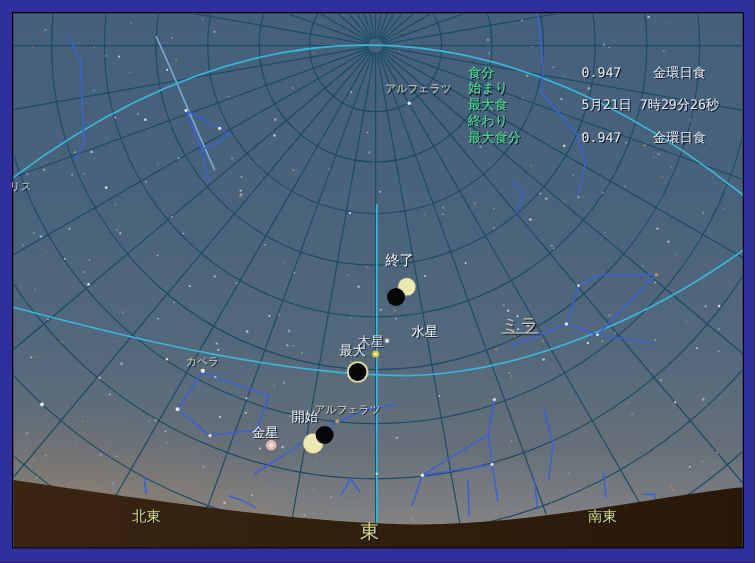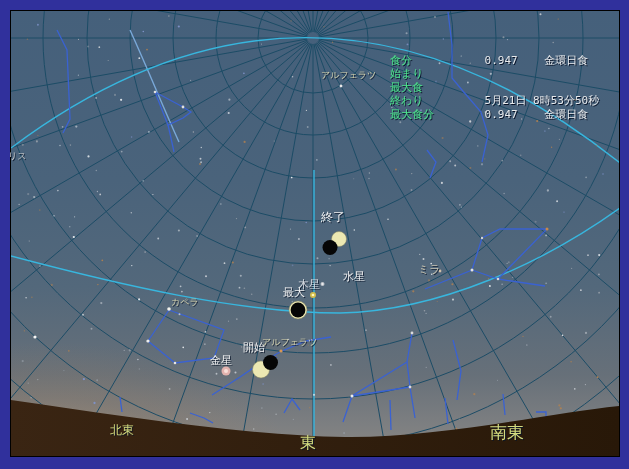--- a/index.html
+++ b/index.html
@@ -384,29 +384,29 @@
         </g>
     </svg>
     <div id="labels">
         <div class="skylabel" style="left: 310px; top: 200px; color: rgb(242, 242, 242); font-size: 12px;">終了</div>
         <div class="skylabel" style="left: 287px; top: 268px; color: rgb(216, 220, 226); font-size: 11px;">木星</div>
         <div class="skylabel" style="left: 300px; top: 260px; color: rgb(242, 242, 242); font-size: 11px; margin-left: 32px;">水星</div>
         <div class="skylabel" style="left: 272px; top: 276px; color: rgb(242, 242, 242); font-size: 11px;">最大</div>
         <div class="skylabel" style="left: 232px; top: 331px; color: rgb(242, 242, 242); font-size: 11px;">開始</div>
         <div class="skylabel" style="left: 199px; top: 344px; color: rgb(242, 242, 242); font-size: 11px;">金星</div>
         <div class="skylabel" style="left: 310px; top: 60px; color: rgb(216, 212, 174); font-size: 9px;">アルフェラツ</div>
-        <div class="skylabel" style="left: 144px; top: 287px; color: rgb(216, 212, 174); font-size: 9px; margin-left: 16px;">カペラ</div>
+        <div class="skylabel" style="left: 144px; top: 287px; color: rgb(216, 212, 174); font-size: 9px;">カペラ</div>
         <div class="skylabel" style="left: 251px; top: 327px; color: rgb(216, 212, 174); font-size: 9px;">アルフェラツ</div>
-        <div class="skylabel" style="left: 407px; top: 253px; color: rgb(201, 197, 178); font-size: 11px;">ミラ</div>
+        <div class="skylabel" style="left: 407px; top: 253px; color: rgb(201, 197, 178); font-size: 15px; text-decoration: underline;">ミラ</div>
         <div class="skylabel" style="left: -3px; top: 141px; color: rgb(201, 201, 201); font-size: 9px;">リス</div>
         <div class="skylabel" style="left: 99px; top: 413px; color: rgb(212, 220, 128); font-size: 12px;">北東</div>
         <div class="skylabel" style="left: 289px; top: 424px; color: rgb(212, 220, 128); font-size: 16px;">東</div>
-        <div class="skylabel" style="left: 479px; top: 413px; color: rgb(212, 220, 128); font-size: 17px;">南東</div>
+        <div class="skylabel" style="left: 479px; top: 413px; color: rgb(212, 220, 128); font-size: 12px;">南東</div>
       </div>
     <div id="panel">
         <div class="prow"><span class="plbl">食分</span><span class="pval"> 0.947    金環日食</span></div>
         <div class="prow"><span class="plbl">始まり</span></div>
-        <div class="prow"><span class="plbl">最大食</span></div>
-        <div class="prow"><span class="plbl">終わり</span><span class="pval"> 5月21日 8時53分50秒</span></div>
+        <div class="prow"><span class="plbl">最大食</span><span class="pval"> 5月21日 7時29分26秒</span></div>
+        <div class="prow"><span class="plbl">終わり</span></div>
         <div class="prow"><span class="plbl">最大食分</span><span class="pval"> 0.947    金環日食</span></div>
       </div>
   </div>
 </div>
 
 </body></html>

